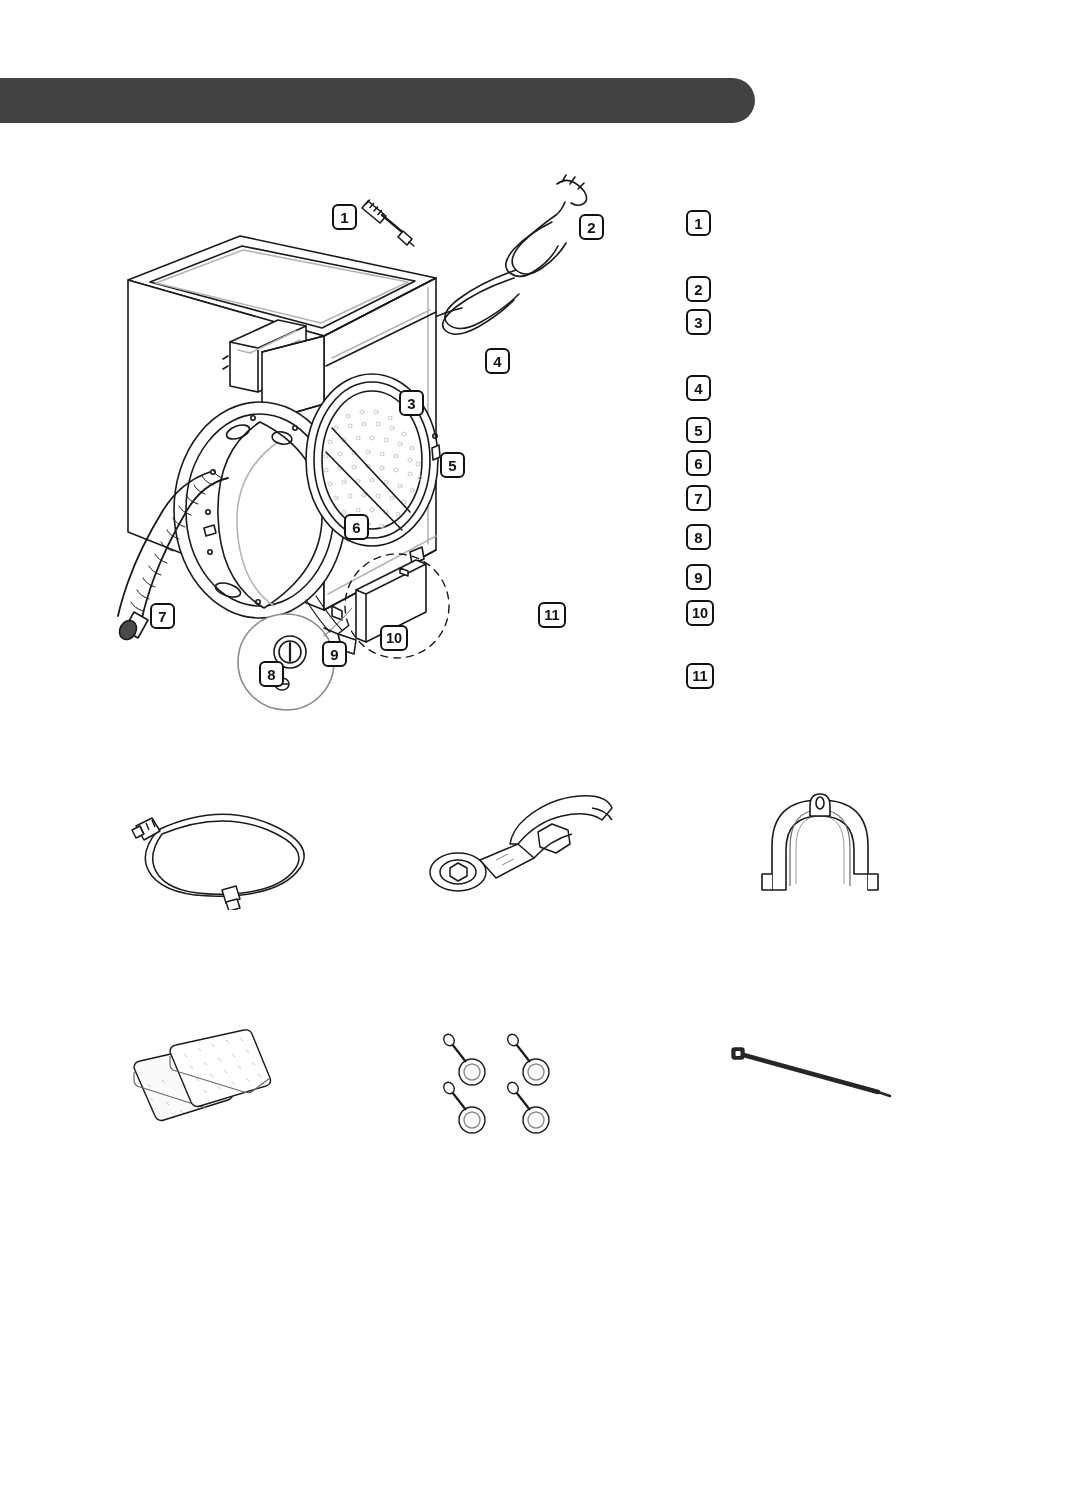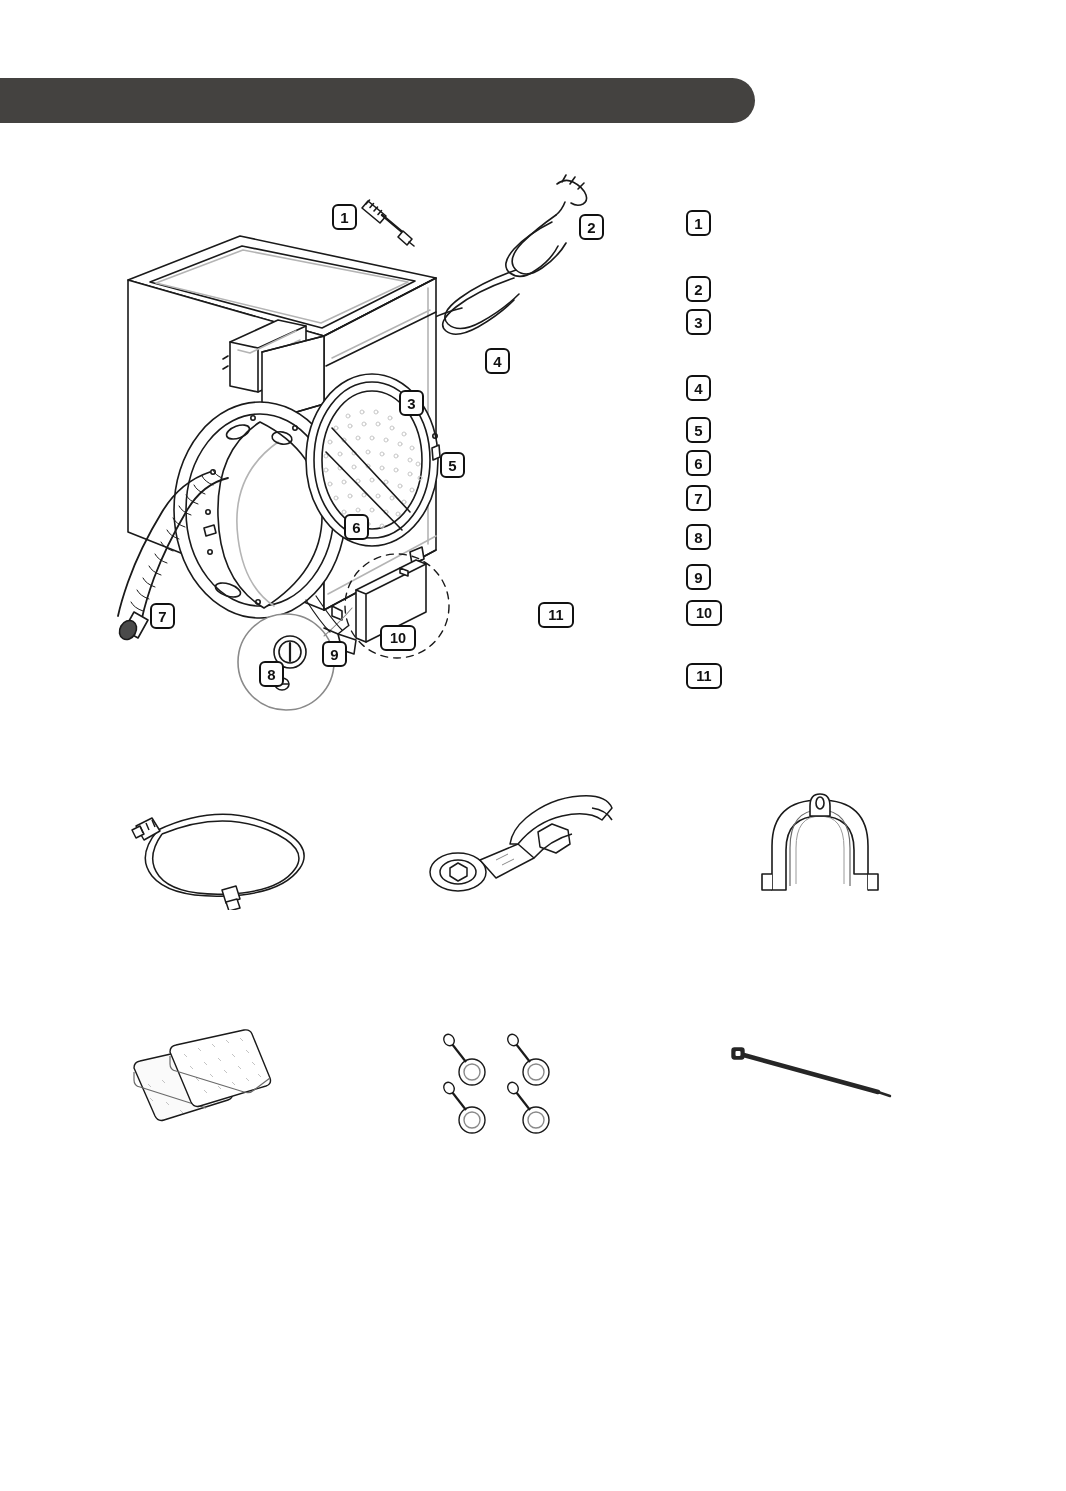--- a/index.html
+++ b/index.html
@@ -33,21 +33,21 @@
     background:#ffffff;
     border:2.2px solid #111;
     border-radius:6px;
     font-weight:bold;
     font-size:15px;
     line-height:1;
     display:flex;align-items:center;justify-content:center;
     color:#111;
   }
   .badge.w1{width:25px;height:26px;}
-  .badge.w2{width:36px;height:26px;font-size:14.5px;}
+  .badge.w2{width:28px;height:26px;font-size:14.5px;}
 
   
   .legend{position:absolute;left:686px;top:0;width:360px;height:720px;}
   .legend-row{position:absolute;left:0;display:flex;align-items:center;gap:12px;}
   .legend-text{font-size:13.5px;color:#111;white-space:nowrap;}
 
   
   .diagram{position:absolute;left:110px;top:160px;width:560px;height:560px;}
   .diagram svg{display:block;width:560px;height:560px;}
 

